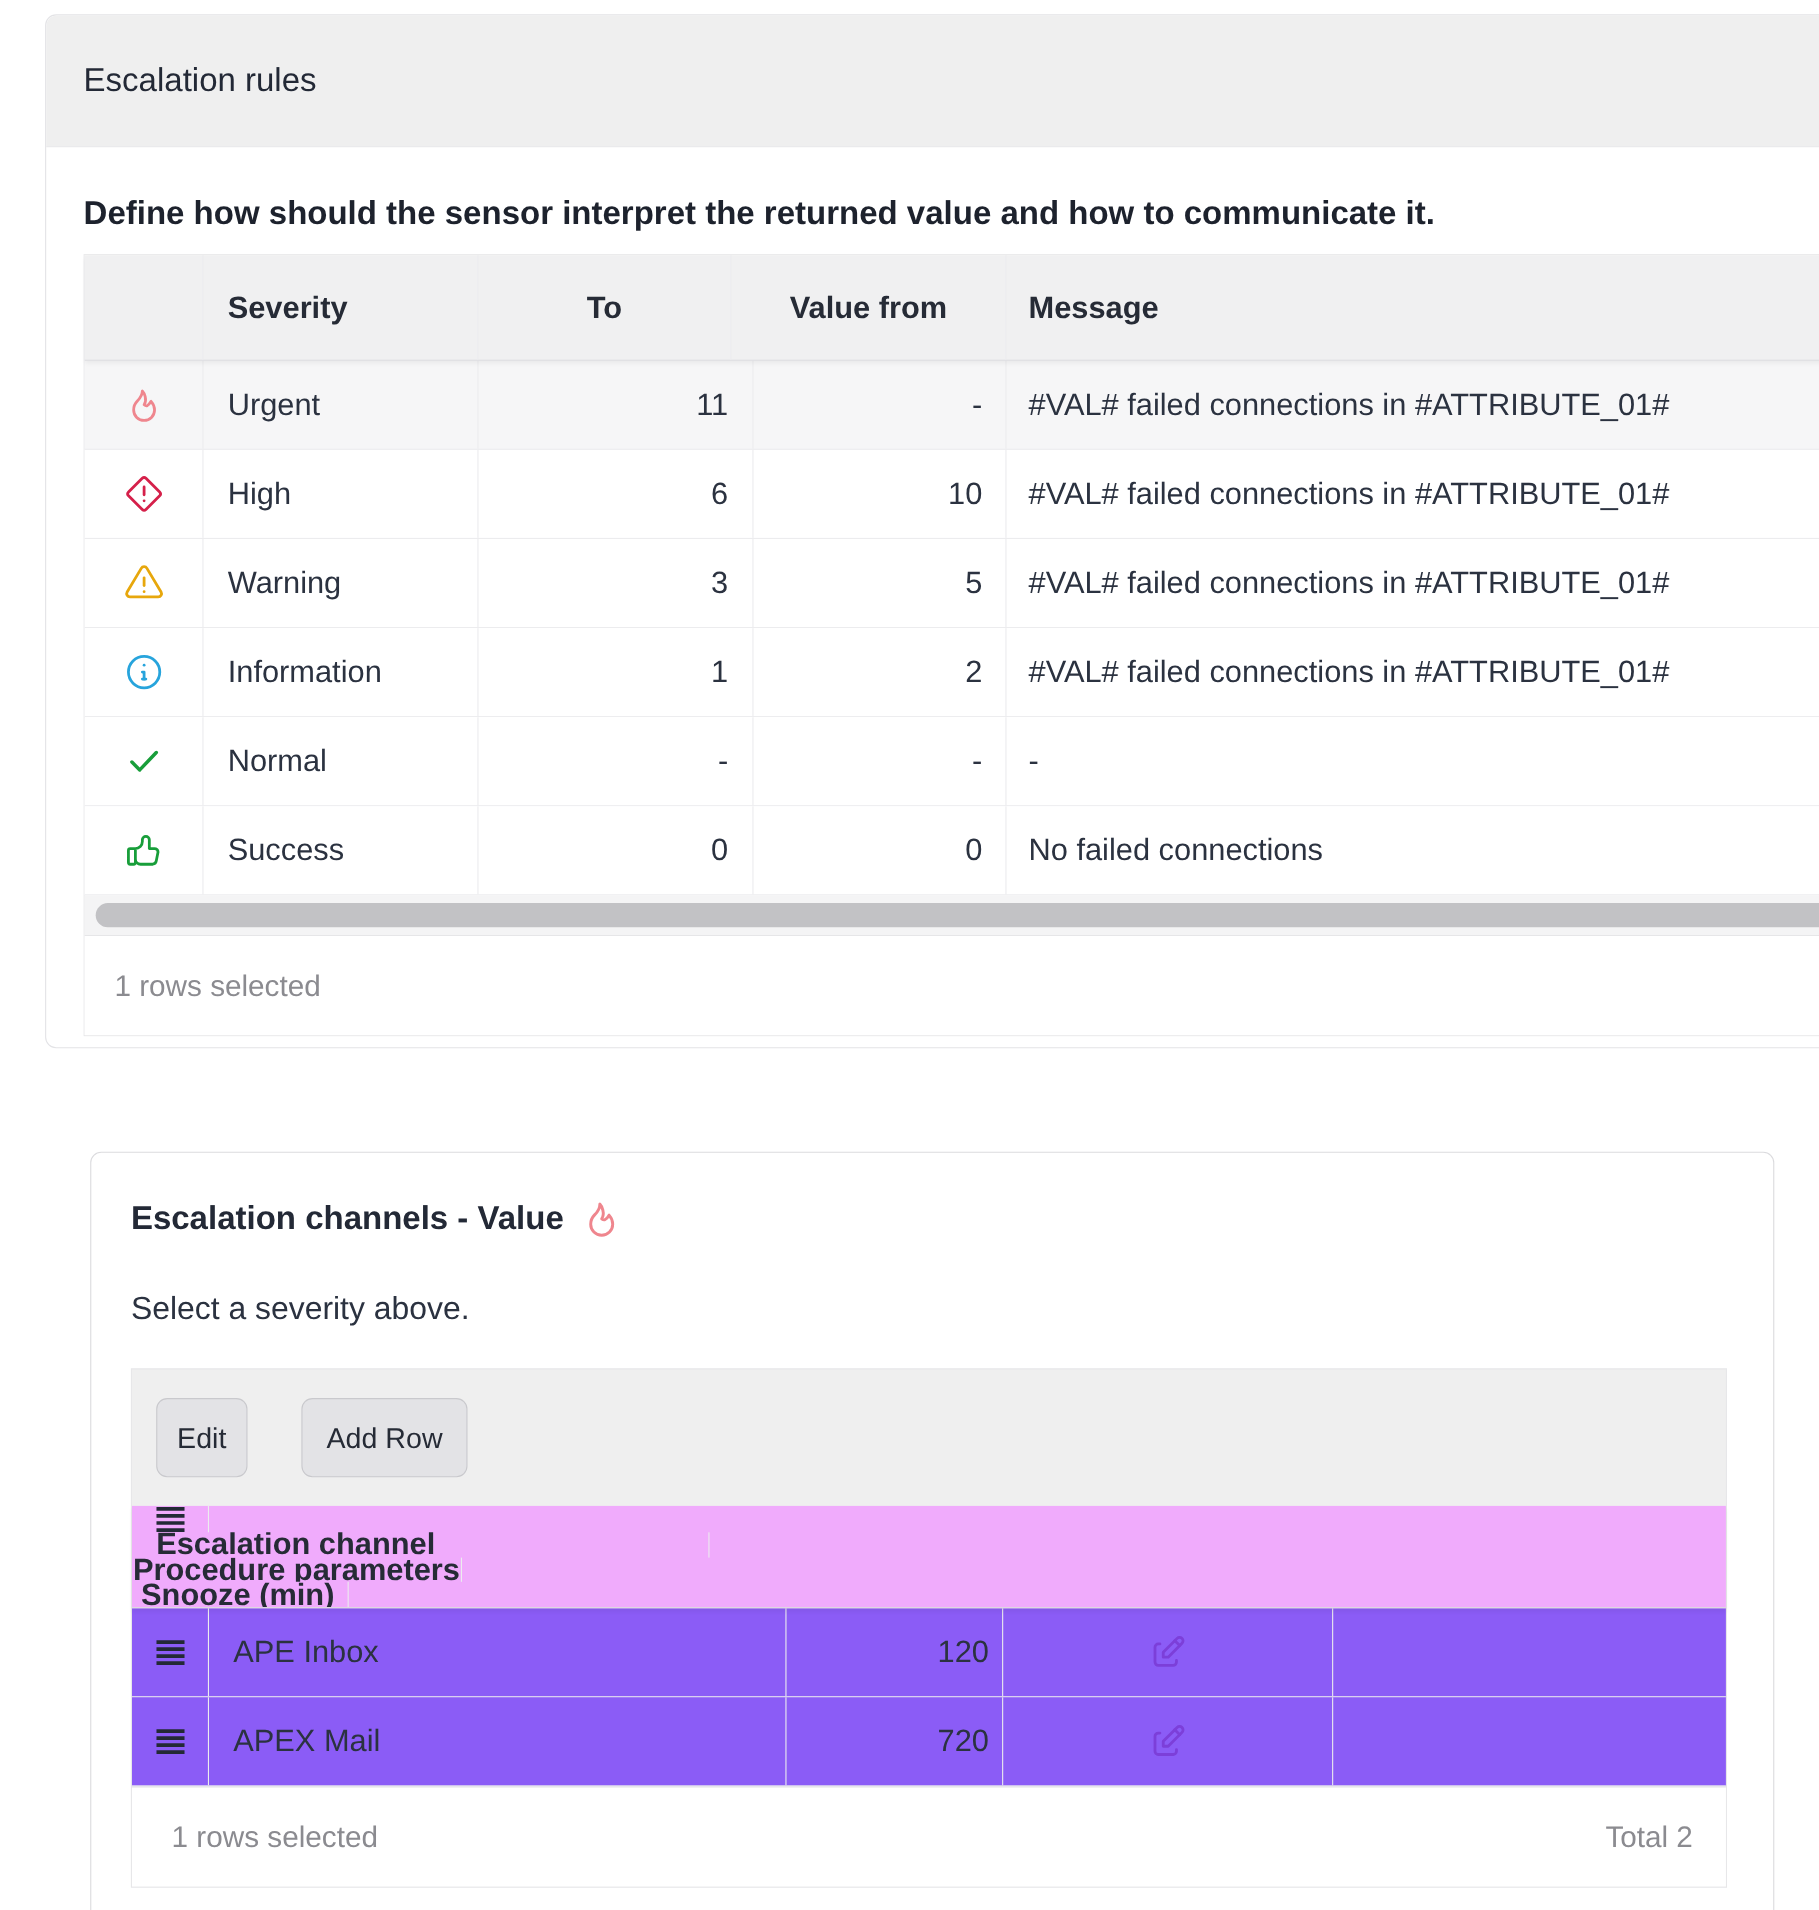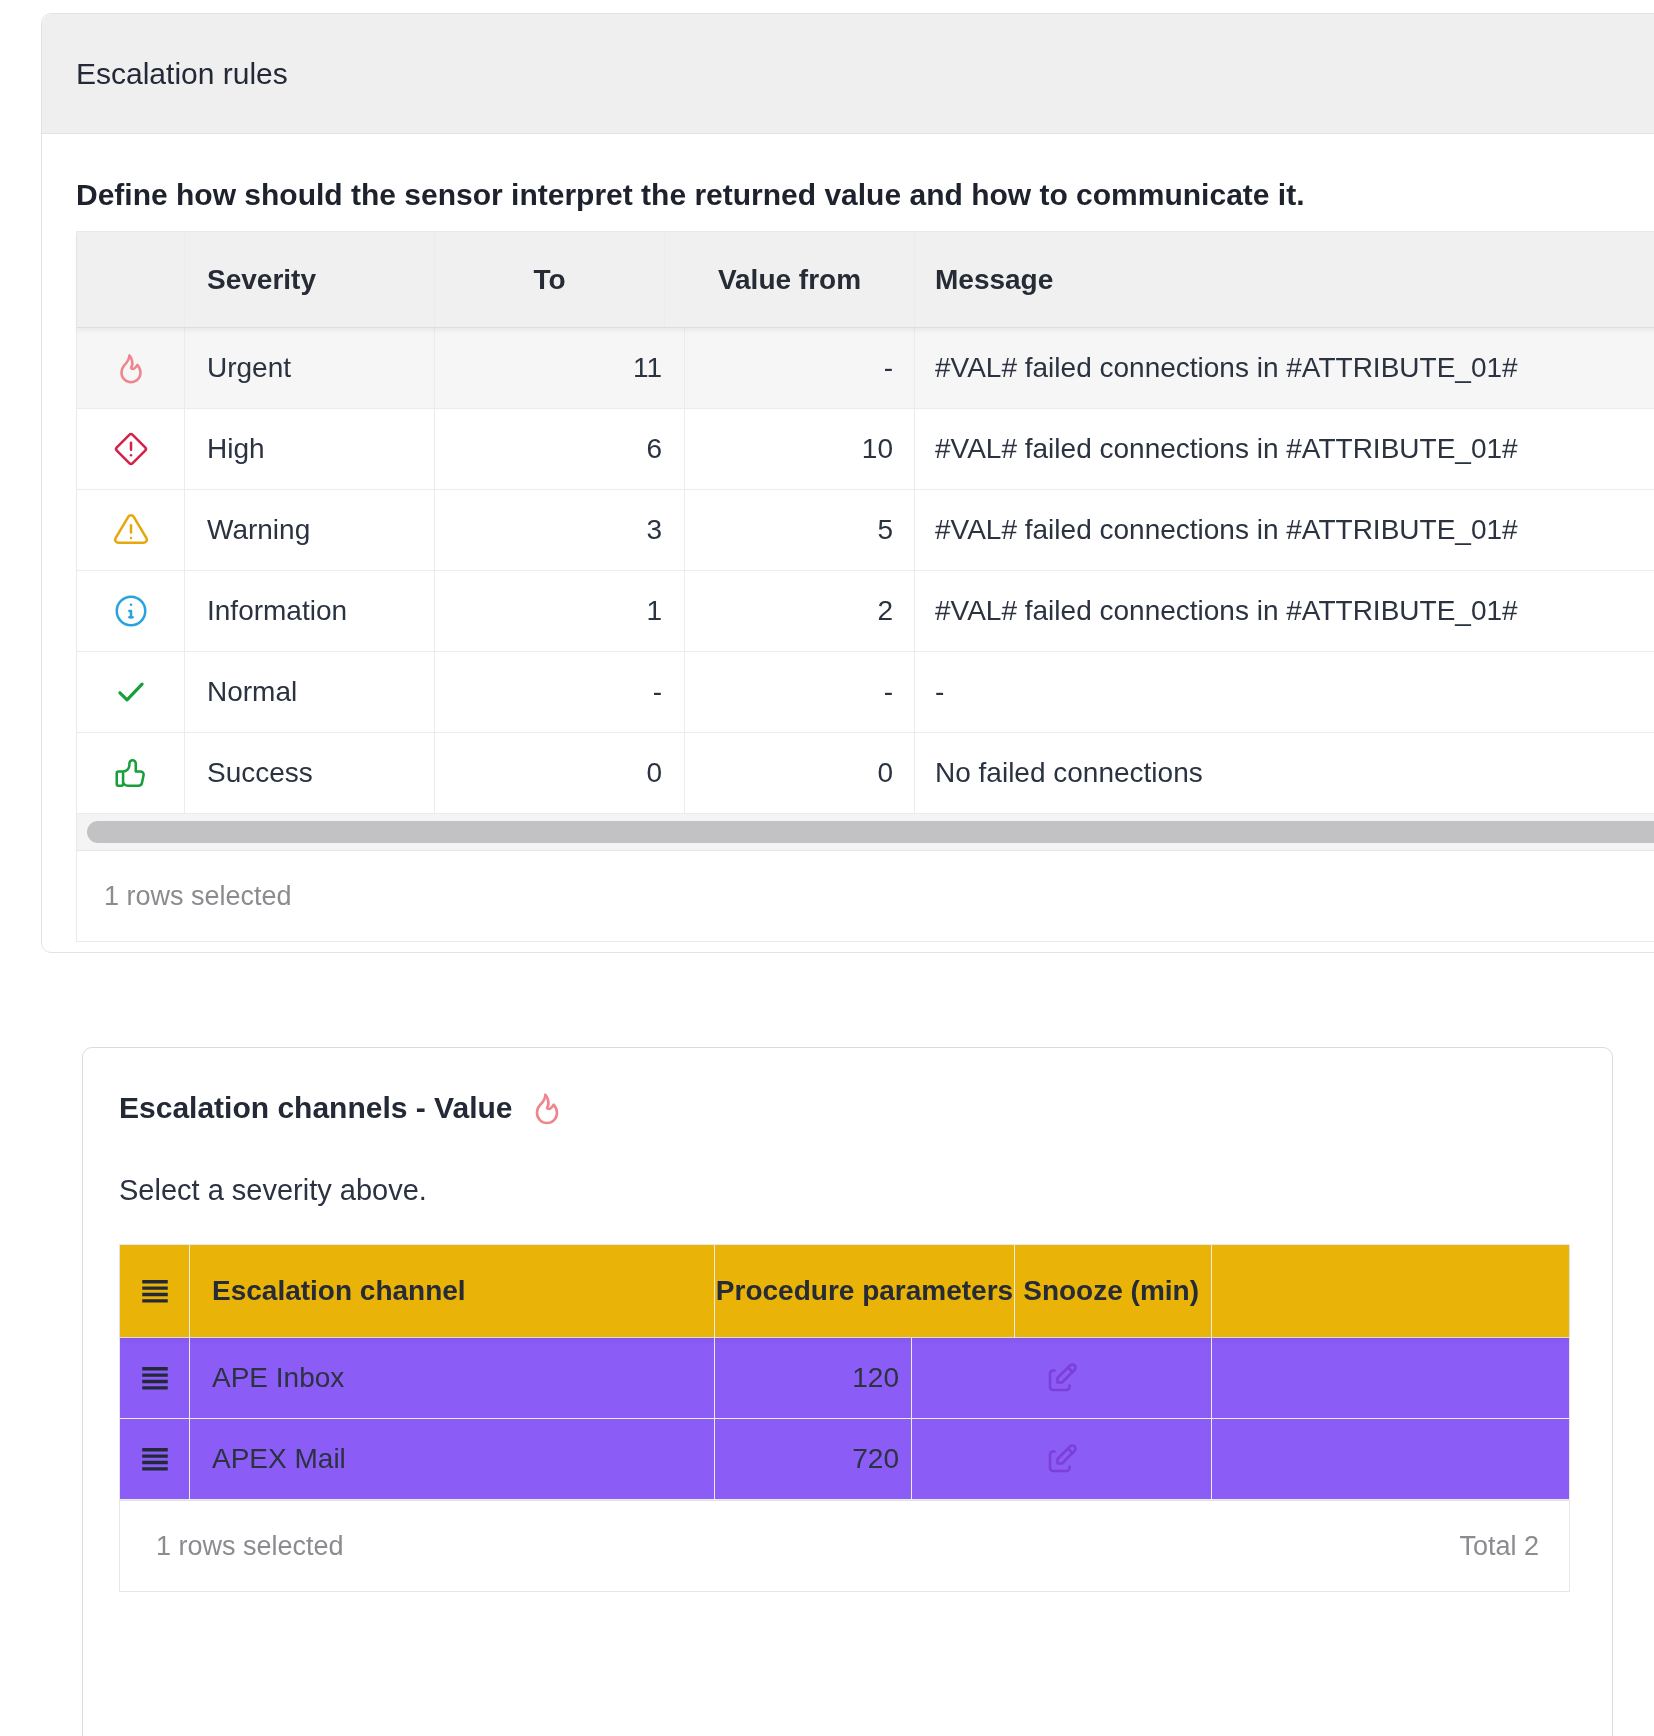--- a/index.html
+++ b/index.html
@@ -41,22 +41,22 @@
   #card2{left:82px;top:1047px;width:1531px;height:800px;border:1.5px solid #dbdbde;
     padding:40px 0 0 36px;}
   #card2-title{margin:0;font-size:30px;font-weight:700;color:#232936;display:flex;align-items:center;gap:14px;line-height:38px;}
   .title-flame{width:40px;height:40px;}
   .hint{margin:44px 0 0 0;font-size:29px;font-weight:400;color:#2b3240;line-height:36px;}
   #widget2{width:1451px;margin-top:36px;background:#efefef;border:1px solid #e7e7e9;}
   #toolbar{height:124px;display:flex;align-items:center;gap:49px;padding-left:22px;}
   .btn{height:72px;background:#e3e3e6;border:1px solid #c9c9cd;border-radius:10px;
     font-size:26px;color:#262b36;padding:0 18px;font-family:inherit;cursor:pointer;}
   #btn-addrow{padding:0 22px;}
-  .t2.header-row{height:92px;background:#eab308;border-bottom:1px solid #dcdcde;
-    box-shadow:0 3px 4px rgba(0,0,0,.05);position:relative;z-index:2;}
+  .t2.header-row{height:92px;background:#f0abfc;border-bottom:1px solid #dcdcde;
+    box-shadow:0 3px 4px rgba(0,0,0,.05);position:relative;z-index:2;flex-direction:column;}
   .t2 .c{display:flex;align-items:center;box-sizing:border-box;border-right:1px solid #ececee;
     font-size:28px;overflow:hidden;white-space:nowrap;}
   .t2 .c:last-child{border-right:none;}
   .t2 .col-drag{width:70px;justify-content:center;}
   .t2 .col-chan{width:525px;padding-left:22px;}
   .t2 .col-snooze{width:197px;justify-content:flex-end;padding-right:12px;}
   .t2 .col-proc{width:300px;justify-content:center;}
   .t2 .col-fill{flex:1;}
   .t2.body-row{height:80px;background:#8b5cf6;border-bottom:1px solid #ececee;}
   .drag-ic{width:34px;height:34px;color:#232936;}
@@ -205,20 +205,24 @@
 
 <div class="card" id="card2">
   <h2 id="card2-title">
     <span>Escalation channels - Value</span>
     <svg class="title-flame" style="color: rgb(239, 134, 142);">
         <use href="#flame-icon"></use>
       </svg>
   </h2>
   <p class="hint">Select a severity above.</p>
   <div class="widget" id="widget2">
+    <div id="toolbar">
+      <button class="btn" id="btn-edit">Edit</button>
+      <button class="btn" id="btn-addrow">Add Row</button>
+    </div>
     <div class="trow t2 header-row">
       <div class="c col-drag">
         <svg class="drag-ic">
             <use href="#drag-handle-icon"></use>
           </svg>
       </div>
       <div class="c col-chan h">Escalation channel</div>
       <div class="c col-proc h">Procedure parameters</div>
       <div class="c col-snooze h">Snooze (min)</div>
       <div class="c col-fill"></div>

